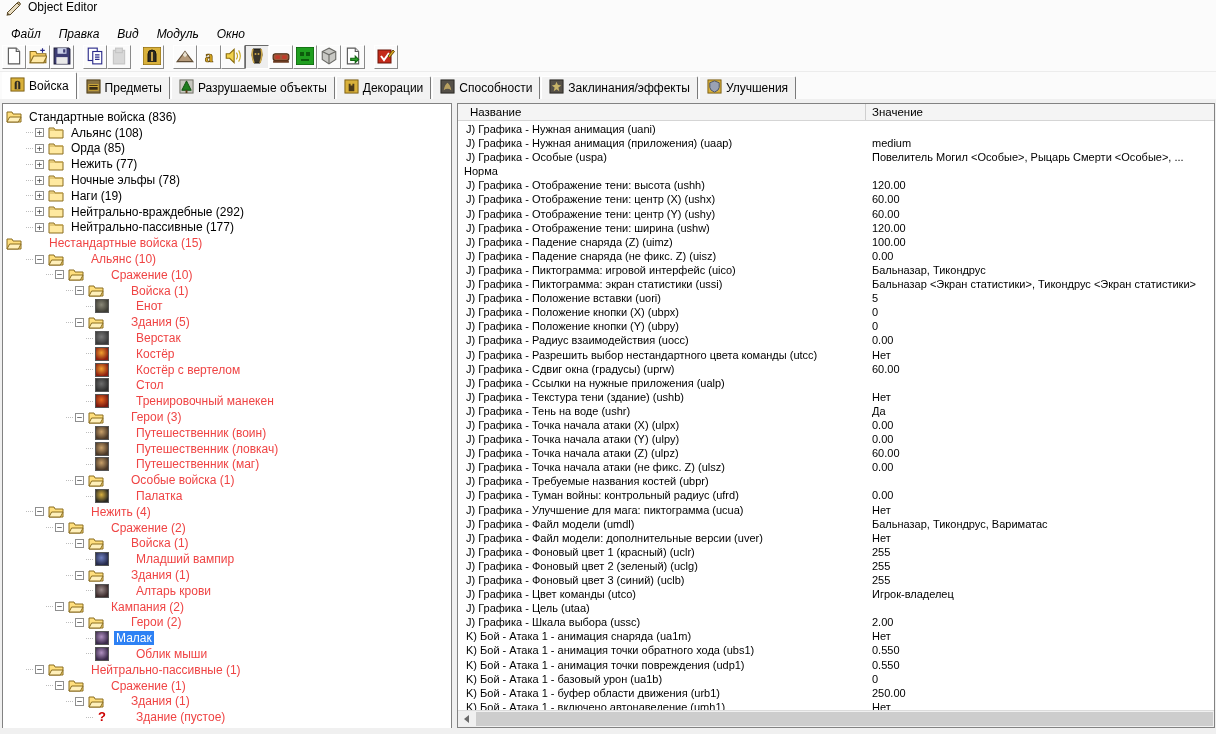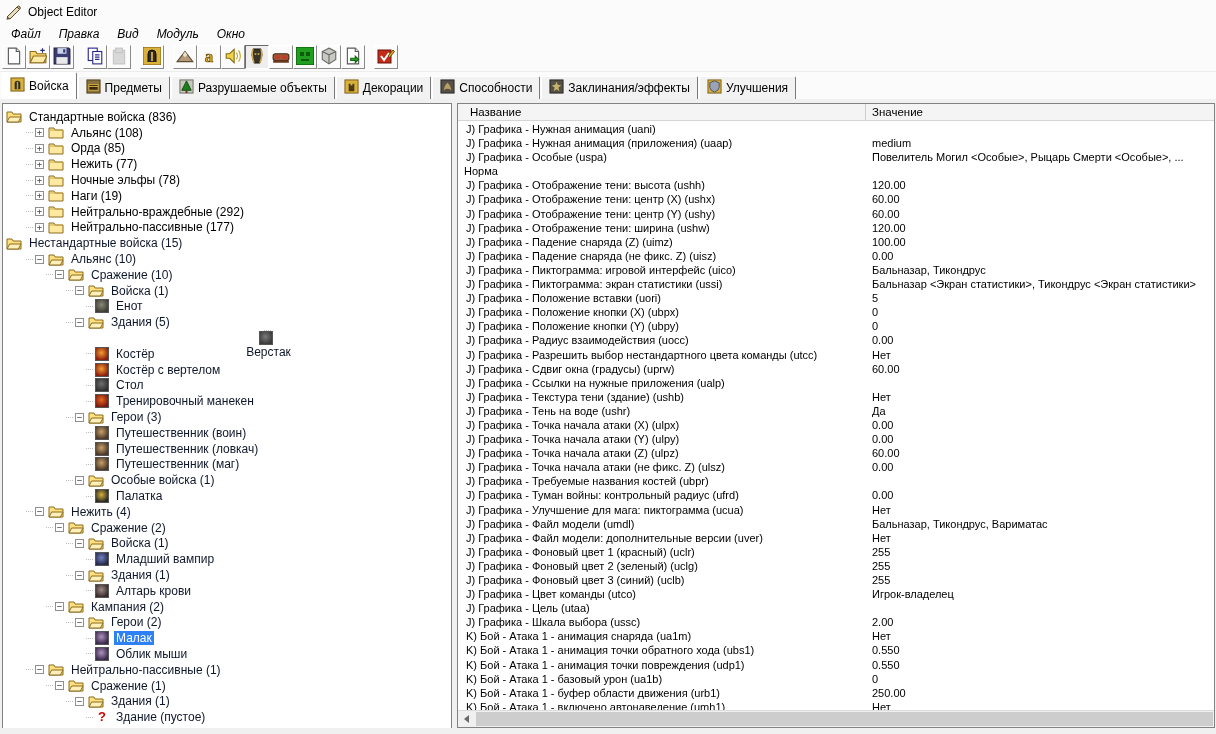--- a/index.html
+++ b/index.html
@@ -4,21 +4,21 @@
 <style>
   * { margin:0; padding:0; box-sizing:border-box; }
   html,body { width:1216px; height:734px; overflow:hidden; }
   body {
     font-family:"Liberation Sans", sans-serif;
     font-size:12px; color:#000;
     background:#f0f0f0;
     position:relative;
   }
   
-  .titlebar { height:24px; background:#fbfbfb; display:flex; align-items:center; padding-left:5px; }
+  .titlebar { height:24px; background:#fbfbfb; display:flex; padding-left:5px; }
   .titlebar .ticon { width:17px; height:17px; margin-right:6px; }
   .menubar { height:19px; background:#fbfbfb; display:flex; align-items:center; padding-left:2px;font-style:italic; }
   .menu-item { padding:2px 9px; cursor:default; }
   .toolbar { height:29px; background:#fbfbfb; display:flex; align-items:center; padding-left:2px; border-bottom:1px solid #ececec; }
   .tbtn { width:24px; height:24px; margin-right:0px; background:#fbfbfb;
           border:1px solid; border-color:#ffffff #8a8a8a #8a8a8a #ffffff;
           display:flex; align-items:center; justify-content:center; }
   .tbtn svg { width:18px; height:18px; }
   .tbtn.pressed { border-color:#6a6a6a #ffffff #ffffff #6a6a6a; background:#eeeeee; }
   .tbtn.disabled svg { filter:grayscale(1); opacity:.55; }
@@ -41,21 +41,21 @@
   .exp { width:9px; height:9px; border:1px solid #8f8f8f; background:#fff; flex:none;
          font-size:9px; line-height:7px; text-align:center; color:#4a4a4a;
          font-family:"DejaVu Sans Mono", monospace; margin-right:4px; }
   .dash { width:7px; border-top:1px dotted #bdbdbd; flex:none; margin-right:2px; }
   .ticon16 { width:16px; height:13px; flex:none; margin-right:5px; }
   .thumb { width:14px; height:14px; flex:none; margin-right:5px; border:1px solid #555; }
   .qmark { width:14px; height:14px; flex:none; margin-right:5px; color:#cc0000; font-weight:bold;
            font-size:13px; line-height:14px; text-align:center; }
   .tlabel { padding:0 2px; }
   .tlabel.sel { background:#2e81f4; color:#fff; }
-  .custom { color:#0f172a; }
+  .custom { color:#ef4444;margin-left:20px; }
   
   .phead { height:17px; background:#f4f4f4; border-bottom:1px solid #d5d5d5; display:flex; font-size:11.5px; }
   .phead .hname { width:408px; padding-left:12px; line-height:16px; border-right:1px solid #cfcfcf; }
   .phead .hval { flex:1; padding-left:6px; line-height:16px; }
   .prows { position:absolute; top:18px; left:0; right:0; bottom:17px; overflow:hidden; }
   .prow { height:14.1px; line-height:14.2px; display:flex; font-size:11px; white-space:nowrap; }
   .pname { width:408px; flex:none; padding-left:8px; overflow:hidden; }
   .pval { flex:1; padding-left:6px; overflow:hidden; }
   
   .hscroll { position:absolute; left:0; right:0; bottom:0; height:17px; background:#f0f0f0;
@@ -361,21 +361,21 @@
     </div>
     <div class="titem" style="padding-left: 63px;">
       <span class="dash"></span>
       <span class="exp">−</span>
       <span class="ticon16"><svg viewBox="0 0 16 13">
           <path d="M1 2h5l1 2h8v8H1z" fill="#ffdf7e" stroke="#8a6d1f"></path>
           <path d="M1 12l2.6-5H15l-2.6 5z" fill="#fff0bb" stroke="#8a6d1f"></path>
         </svg></span>
       <span class="tlabel custom">Здания (5)</span>
     </div>
-    <div class="titem" style="padding-left: 83px; flex-direction: column;">
+    <div class="titem" style="padding-left: 83px;">
       <span class="dash"></span>
       <span class="thumb" style="background: radial-gradient(circle at 45% 40%, rgb(122, 122, 122) 0%, rgb(58, 58, 58) 75%);"></span>
       <span class="tlabel custom">Верстак</span>
     </div>
     <div class="titem" style="padding-left: 83px;">
       <span class="dash"></span>
       <span class="thumb" style="background: radial-gradient(circle at 45% 40%, rgb(240, 160, 48) 0%, rgb(140, 30, 16) 75%);"></span>
       <span class="tlabel custom">Костёр</span>
     </div>
     <div class="titem" style="padding-left: 83px;">

